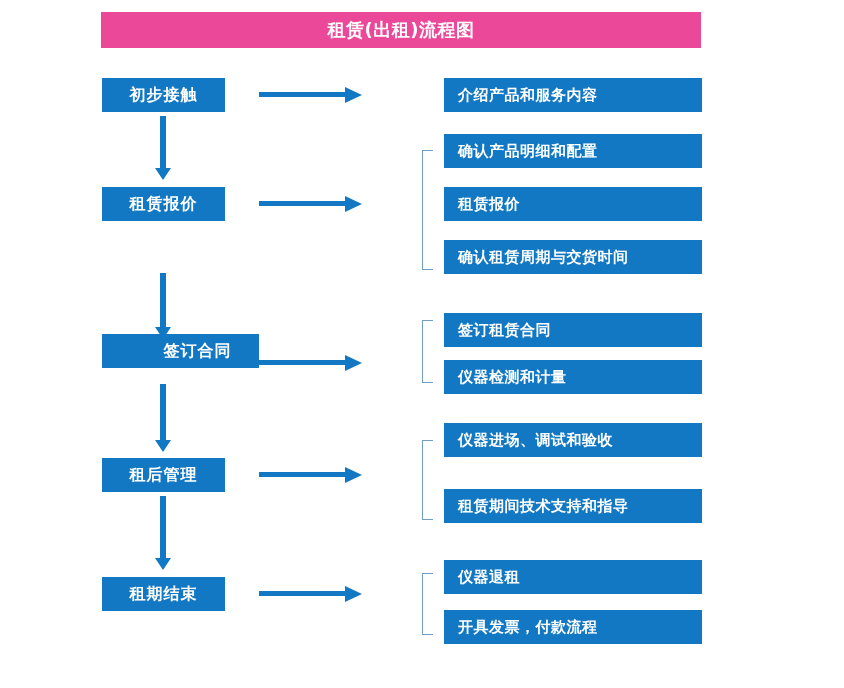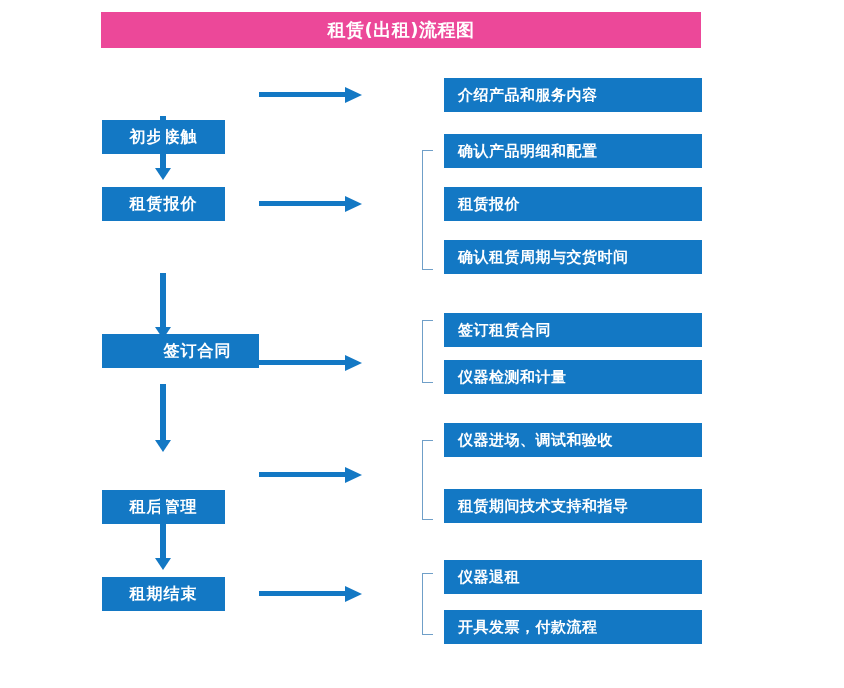--- a/index.html
+++ b/index.html
@@ -131,27 +131,27 @@
     box-sizing: border-box;
   }
 </style>
 </head>
 <body>
 
 <div id="canvas">
 
   <div class="title-bar">租赁(出租)流程图</div>
 
-  <div class="stage-box" style="left:102px; top:78px;margin-top:42px;">初步接触</div>
+  <div class="stage-box" style="left:102px; top:78px;">初步接触</div>
 
   <div class="stage-box" style="left:102px; top:187px;">租赁报价</div>
 
   <div class="stage-box" style="left:102px; top:334px;padding-left:34px;">签订合同</div>
 
-  <div class="stage-box" style="left:102px; top:458px;margin-top:32px;">租后管理</div>
+  <div class="stage-box" style="left:102px; top:458px;">租后管理</div>
 
   <div class="stage-box" style="left:102px; top:577px;">租期结束</div>
 
   <div class="v-arrow" style="left:154px; top:116px; height:66px;">
     <div class="shaft" style="height:52px;"></div>
     <div class="head" style="top:52px;"></div>
   </div>
 
   <div class="v-arrow" style="left:154px; top:273px; height:68px;">
     <div class="shaft" style="height:54px;"></div>

